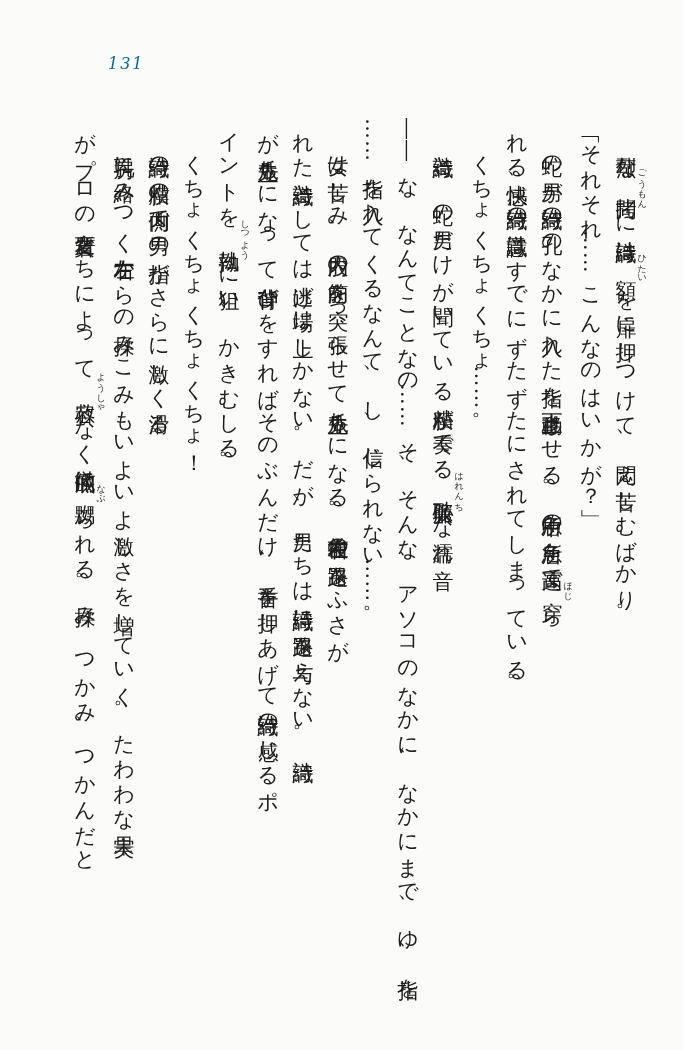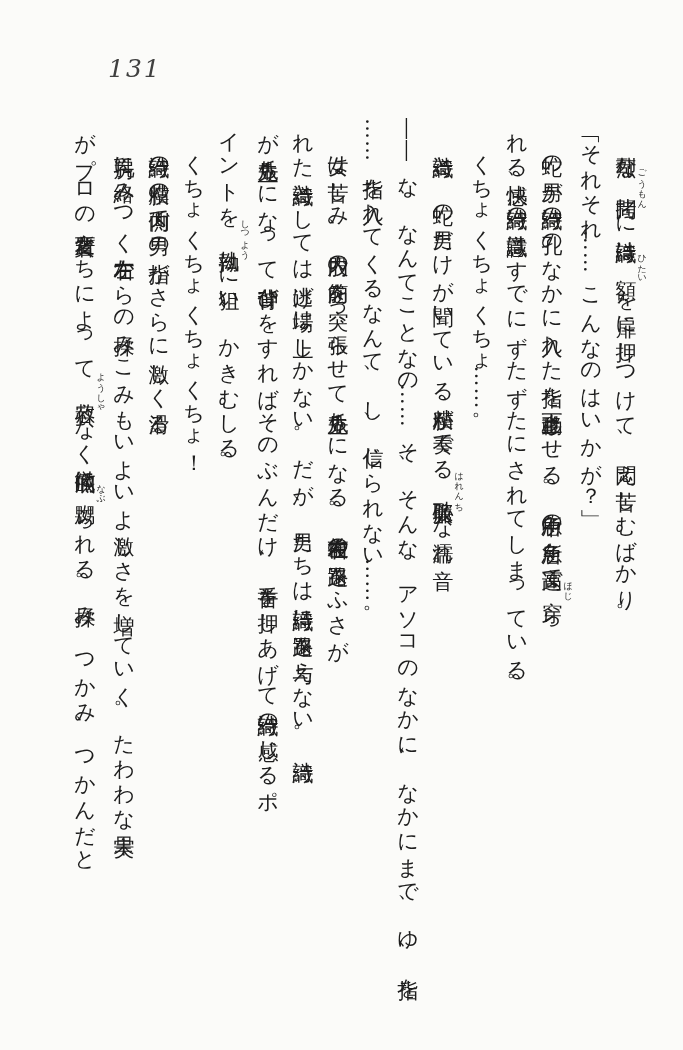--- a/index.html
+++ b/index.html
@@ -12,23 +12,23 @@
     width: 683px;
     height: 1050px;
     background: #fbfbf9;
     overflow: hidden;
     font-family: "DejaVu Serif", serif;
   }
   .page-number {
     position: absolute;
     top: 54px;
     left: 108px;
-    font-size: 25px;
+    font-size: 16px;
     font-style: italic;
-    color: #404040;
+    color: #0369a1;
     letter-spacing: 2px;
   }
   .text-block {
     position: absolute;
     top: 118px;
     right: 36px;
     height: 885px;
     writing-mode: vertical-rl;
     -webkit-writing-mode: vertical-rl;
     text-orientation: mixed;

